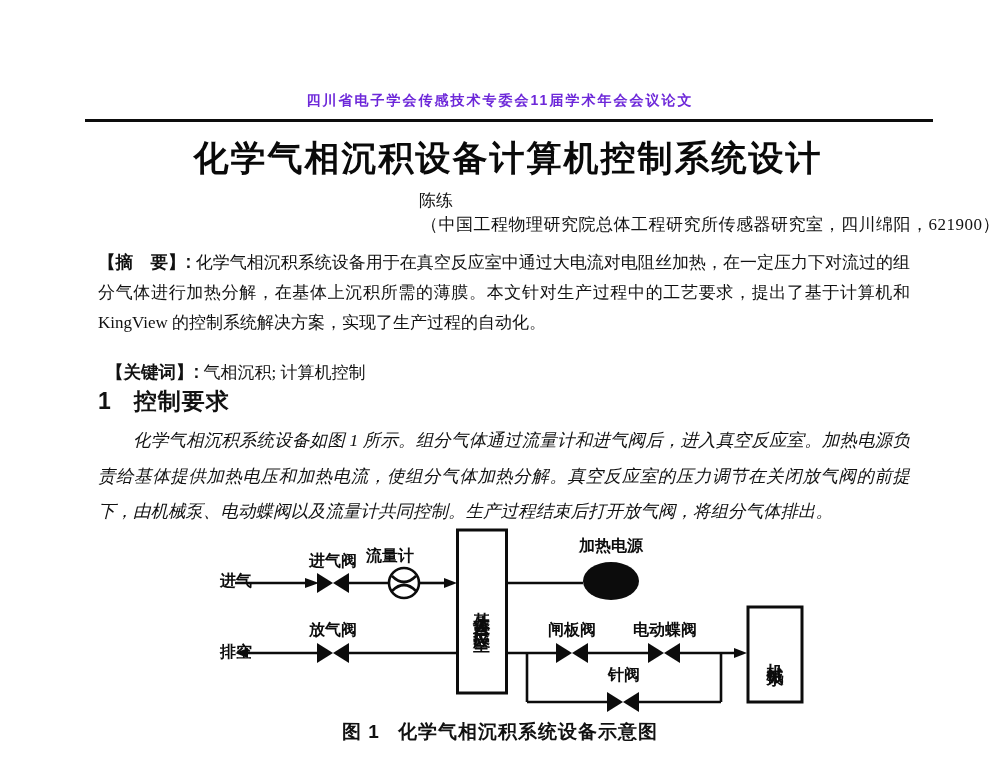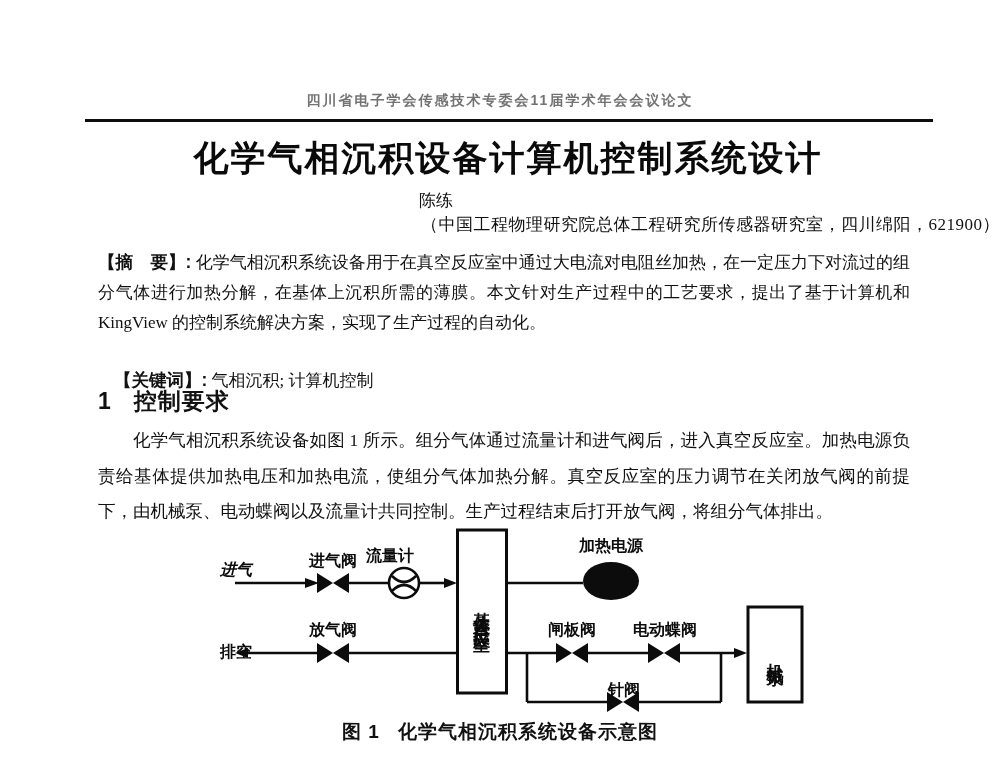--- a/index.html
+++ b/index.html
@@ -6,21 +6,21 @@
   body{
     width:1000px;height:760px;background:#ffffff;
     font-family:"Liberation Serif","DejaVu Serif",serif;
     color:#111;position:relative;overflow:hidden;
   }
   .abs{position:absolute;}
   
   .conf-line{
     top:92px;left:0;width:1000px;text-align:center;
     font-family:"Liberation Sans","DejaVu Sans",sans-serif;
-    font-weight:bold;font-size:14px;letter-spacing:2px;color:#737373;
+    font-weight:bold;font-size:14px;letter-spacing:2px;color:#6d28d9;
   }
   .head-rule{top:119px;left:85px;width:848px;height:3px;background:#0d0d0d;}
   .paper-title{
     top:127px;left:0;width:1000px;text-align:center;
     font-family:"Liberation Sans","DejaVu Sans",sans-serif;
     font-weight:bold;font-size:35px;letter-spacing:2px;color:#0a0a0a;
   }
   .author{top:189px;left:0;width:872px;text-align:center;font-size:17px;}
   .affiliation{top:213px;left:0;width:1000px;text-align:right;font-size:17px;letter-spacing:0.5px;}
   
@@ -29,21 +29,21 @@
   .keywords{top:349px;left:98px;width:812px;font-size:17px;line-height:30px;}
   
   .sec-head{
     top:386px;left:98px;width:812px;
     font-family:"Liberation Sans","DejaVu Sans",sans-serif;
     font-weight:bold;font-size:23px;letter-spacing:1px;
   }
   .sec-head .sec-num{margin-right:22px;}
   .body-par{
     top:423px;left:98px;width:812px;font-size:17.5px;line-height:35.5px;
-    text-align:justify;text-indent:2em;
+    text-align:justify;text-indent:2em;font-style:italic;
   }
   
   .diagram{top:525px;left:0;width:1000px;height:192px;}
   .diagram svg{position:absolute;top:0;left:0;}
   .dlabel{
     position:absolute;text-align:center;font-size:16px;font-weight:bold;
     color:#0c0c0c;white-space:nowrap;
   }
   .vbox-text{
     position:absolute;display:flex;align-items:center;justify-content:center;
@@ -64,21 +64,21 @@
 
 <div class="abs conf-line">四川省电子学会传感技术专委会11届学术年会会议论文</div>
 <div class="abs head-rule"></div>
 
 <h1 class="abs paper-title" style="margin:8px;">化学气相沉积设备计算机控制系统设计</h1>
 <div class="abs author">陈练</div>
 <div class="abs affiliation">（中国工程物理研究院总体工程研究所传感器研究室，四川绵阳，621900）</div>
 
 <p class="abs abstract" style="margin:0;"><span class="block-label">【摘　要】:</span> <span>化学气相沉积系统设备用于在真空反应室中通过大电流对电阻丝加热，在一定压力下对流过的组分气体进行加热分解，在基体上沉积所需的薄膜。本文针对生产过程中的工艺要求，提出了基于计算机和 KingView 的控制系统解决方案，实现了生产过程的自动化。</span></p>
 
-<p class="abs keywords" style="margin:16px;"><span class="block-label">【关键词】:</span> <span>气相沉积; 计算机控制</span></p>
+<p class="abs keywords" style="margin:8px;"><span class="block-label">【关键词】:</span> <span>气相沉积; 计算机控制</span></p>
 
 <h2 class="abs sec-head" style="margin:0;"><span class="sec-num">1</span><span>控制要求</span></h2>
 
 <p class="abs body-par" style="margin:0;">化学气相沉积系统设备如图 1 所示。组分气体通过流量计和进气阀后，进入真空反应室。加热电源负责给基体提供加热电压和加热电流，使组分气体加热分解。真空反应室的压力调节在关闭放气阀的前提下，由机械泵、电动蝶阀以及流量计共同控制。生产过程结束后打开放气阀，将组分气体排出。</p>
 
 <div class="abs diagram">
   <svg width="1000" height="192" viewBox="0 0 1000 192">
     <g stroke="#0c0c0c" stroke-width="2.6" fill="none">
 
       <line x1="235" y1="58" x2="310" y2="58"></line>
@@ -130,26 +130,26 @@
       </g>
       <g>
         <polygon points="607,167 607,187 623,177"></polygon>
           <polygon points="639,167 639,187 623,177"></polygon>
       </g>
 
       <ellipse cx="611" cy="56" rx="28" ry="19"></ellipse>
     </g>
   </svg>
 
-  <div class="dlabel" style="left:210px;top:35px;width:52px;font-style:italic;">进气</div>
+  <div class="dlabel" style="left:210px;top:46px;width:52px;">进气</div>
   <div class="dlabel" style="left:306px;top:26px;width:54px;">进气阀</div>
   <div class="dlabel" style="left:363px;top:21px;width:54px;">流量计</div>
   <div class="dlabel" style="left:573px;top:11px;width:76px;">加热电源</div>
   <div class="dlabel" style="left:210px;top:117px;width:52px;">排空</div>
   <div class="dlabel" style="left:306px;top:95px;width:54px;">放气阀</div>
   <div class="dlabel" style="left:545px;top:95px;width:54px;">闸板阀</div>
   <div class="dlabel" style="left:628px;top:95px;width:74px;">电动蝶阀</div>
-  <div class="dlabel" style="left:605px;top:155px;width:38px;">针阀</div>
+  <div class="dlabel" style="left:605px;top:140px;width:38px;">针阀</div>
   <div class="vbox-text reactor-text">基体真空反应室</div>
   <div class="vbox-text pump-text">机械泵</div>
 </div>
 
 <div class="abs fig-caption"><span class="cap-tag">图 1</span><span>化学气相沉积系统设备示意图</span></div>
 
 </body></html>

